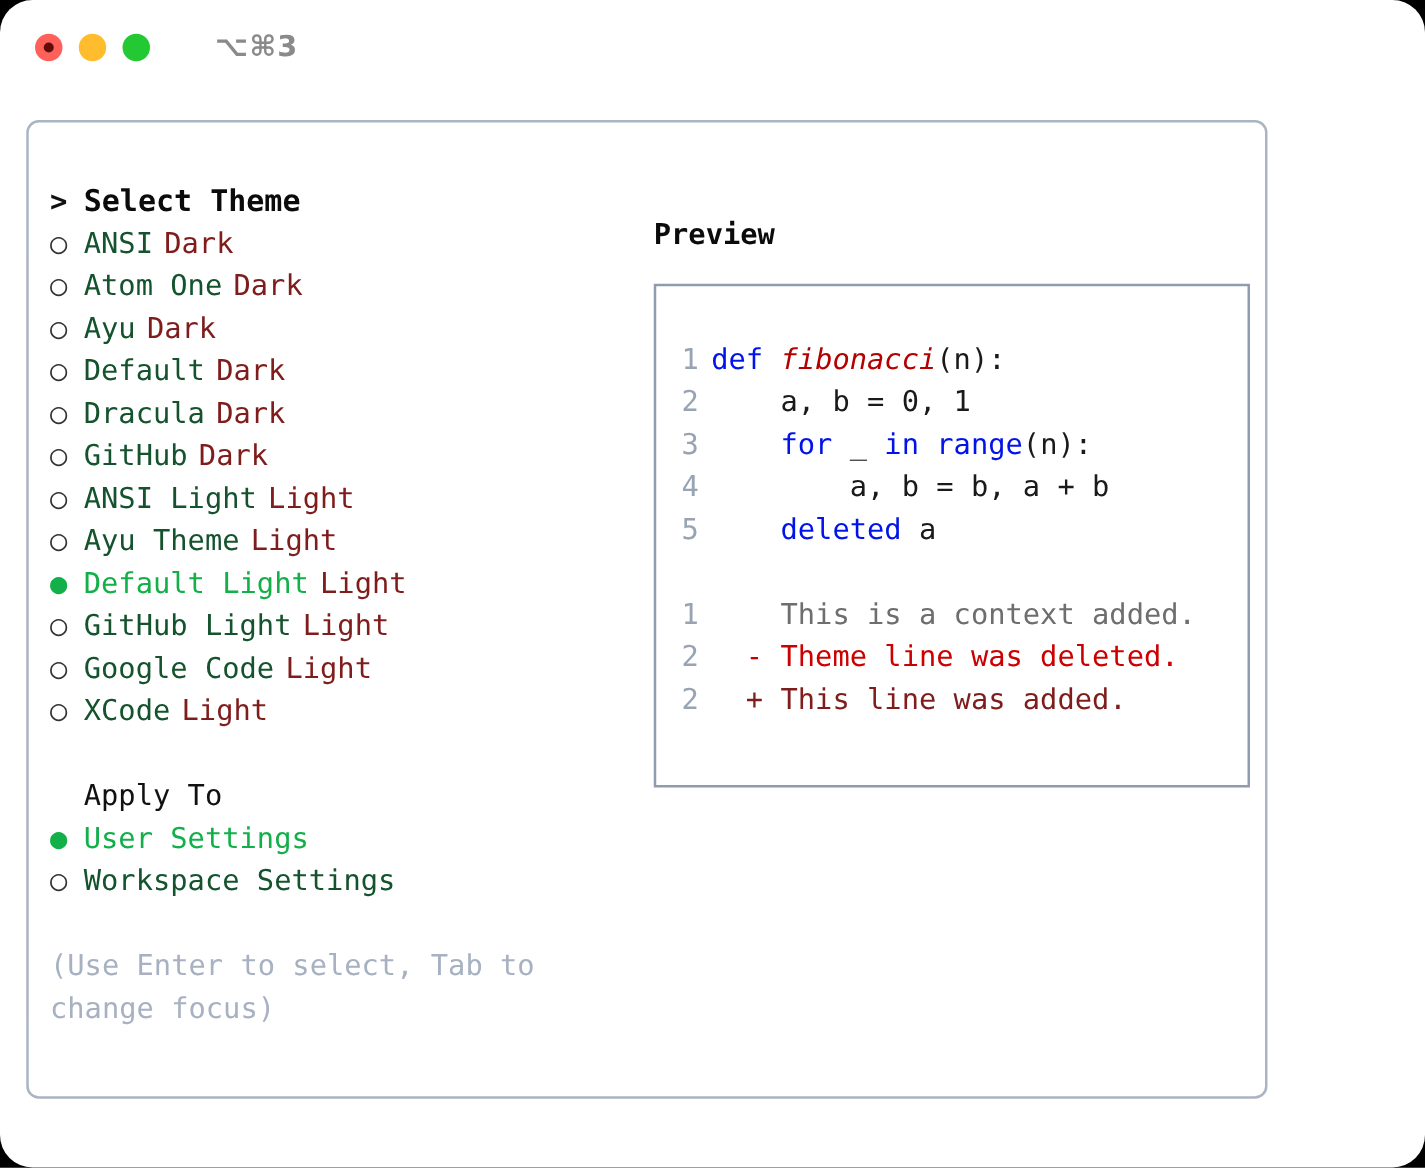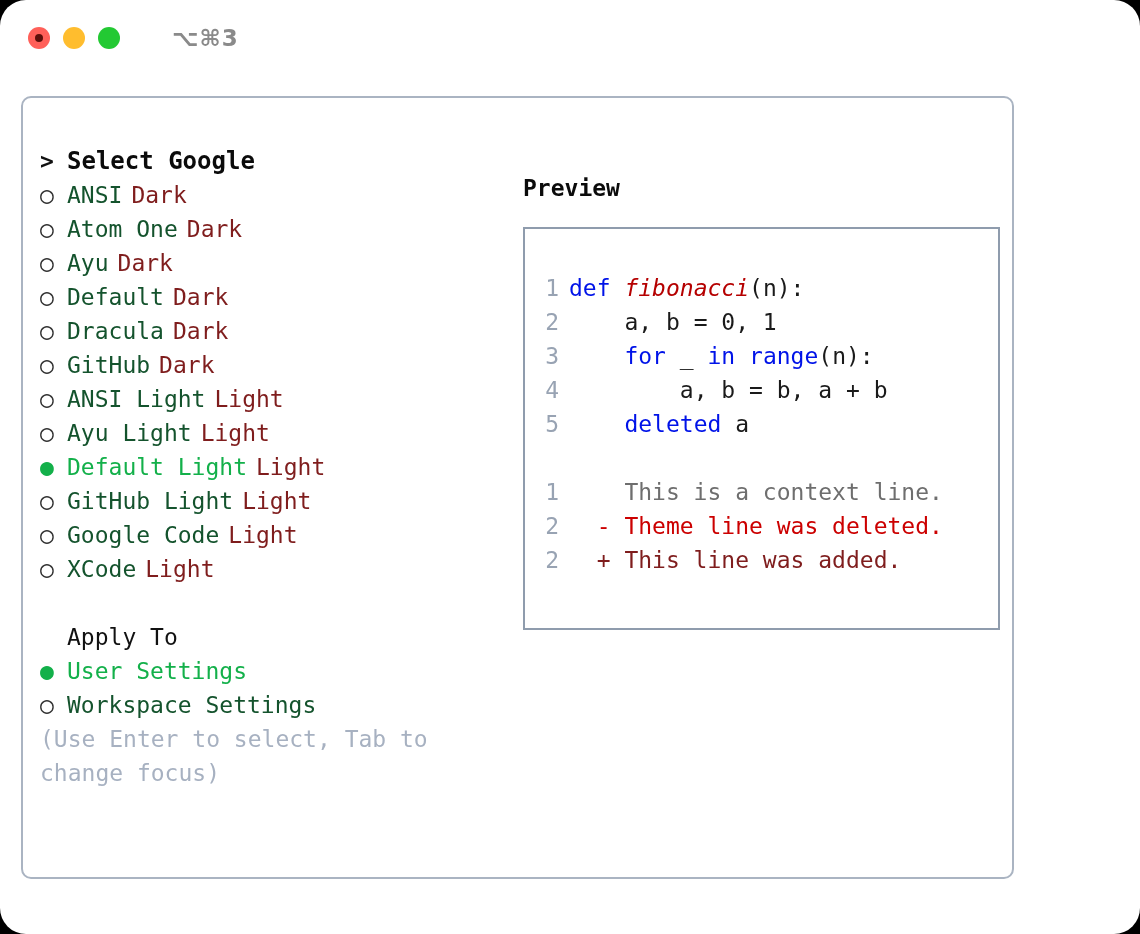--- a/index.html
+++ b/index.html
@@ -140,20 +140,21 @@
     align-items: baseline;
     height: 34px;
     font-size: 23px;
     line-height: 34px;
     white-space: pre;
   }
   .section-title .marker { visibility: hidden; }
   .section-title .label { color: #111111; }
 
   .hint {
+    margin-top: 34px;
     font-size: 23px;
     line-height: 34px;
     color: #a7b1c1;
     width: 400px;
   }
 
   
   .right-col {
     margin-left: 21px;
     flex: 1;
@@ -215,32 +216,32 @@
     <div class="title-shortcut">⌥⌘3</div>
   </div>
 
   <div class="card">
     <div class="card-inner">
 
       <div class="left-col">
 
         <div class="row header">
           <span class="marker caret">&gt;</span>
-          <span class="label">Select Google</span>
+          <span class="label">Select Theme</span>
         </div>
 
         <div id="theme-list">
             <div class="row"><span class="marker">○</span><span class="label">ANSI</span><span class="tag">Dark</span></div>
             <div class="row"><span class="marker">○</span><span class="label">Atom One</span><span class="tag">Dark</span></div>
             <div class="row"><span class="marker">○</span><span class="label">Ayu</span><span class="tag">Dark</span></div>
             <div class="row"><span class="marker">○</span><span class="label">Default</span><span class="tag">Dark</span></div>
             <div class="row"><span class="marker">○</span><span class="label">Dracula</span><span class="tag">Dark</span></div>
             <div class="row"><span class="marker">○</span><span class="label">GitHub</span><span class="tag">Dark</span></div>
             <div class="row"><span class="marker">○</span><span class="label">ANSI Light</span><span class="tag">Light</span></div>
-            <div class="row"><span class="marker">○</span><span class="label">Ayu Light</span><span class="tag">Light</span></div>
+            <div class="row"><span class="marker">○</span><span class="label">Ayu Theme</span><span class="tag">Light</span></div>
             <div class="row selected"><span class="marker bullet-on">●</span><span class="label">Default Light</span><span class="tag">Light</span></div>
             <div class="row"><span class="marker">○</span><span class="label">GitHub Light</span><span class="tag">Light</span></div>
             <div class="row"><span class="marker">○</span><span class="label">Google Code</span><span class="tag">Light</span></div>
             <div class="row"><span class="marker">○</span><span class="label">XCode</span><span class="tag">Light</span></div>
           </div>
 
         <div class="spacer-row"></div>
 
         <div class="section-title">
           <span class="marker">○</span>
@@ -261,21 +262,21 @@
         <div class="preview-box">
           <div id="code-block">
               <div class="code-line"><span class="lineno">1</span><span class="code-text"><span class="kw">def</span><span class="plain"> </span><span class="fn">fibonacci</span><span class="plain">(n):</span></span></div>
               <div class="code-line"><span class="lineno">2</span><span class="code-text"><span>    </span><span class="plain">a, b = 0, 1</span></span></div>
               <div class="code-line"><span class="lineno">3</span><span class="code-text"><span>    </span><span class="kw">for</span><span class="plain"> _ </span><span class="kw">in</span><span class="plain"> </span><span class="kw">range</span><span class="plain">(n):</span></span></div>
               <div class="code-line"><span class="lineno">4</span><span class="code-text"><span>        </span><span class="plain">a, b = b, a + b</span></span></div>
               <div class="code-line"><span class="lineno">5</span><span class="code-text"><span>    </span><span class="kw">deleted</span><span class="plain"> a</span></span></div>
             </div>
           <div class="blank-line"></div>
           <div id="diff-block">
-              <div class="code-line"><span class="lineno">1</span><span class="diff-ctx">    This is a context line.</span></div>
+              <div class="code-line"><span class="lineno">1</span><span class="diff-ctx">    This is a context added.</span></div>
               <div class="code-line"><span class="lineno">2</span><span class="diff-del">  - Theme line was deleted.</span></div>
               <div class="code-line"><span class="lineno">2</span><span class="diff-add">  + This line was added.</span></div>
             </div>
         </div>
       </div>
 
     </div>
   </div>
 </div>
 

